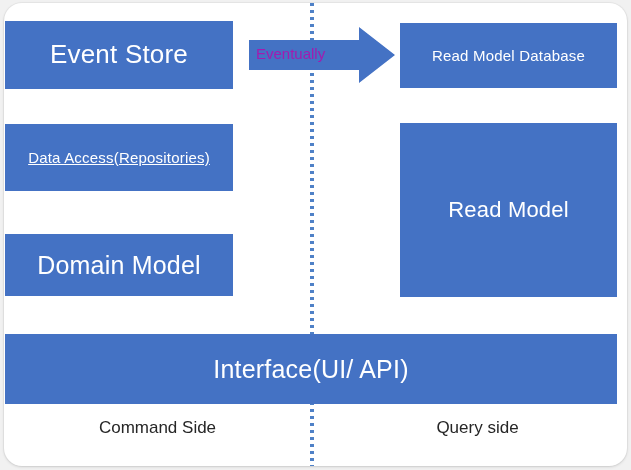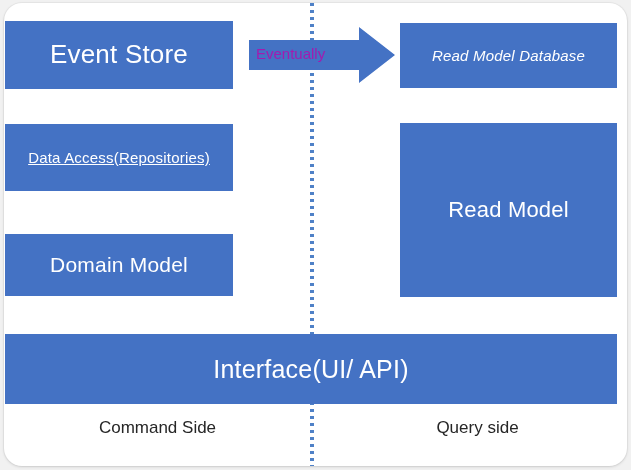--- a/index.html
+++ b/index.html
@@ -64,28 +64,27 @@
     left: 1px;  top: 18px;  width: 228px; height: 68px;
     font-size: 26px;
   }
   #box-data-access {
     left: 1px;  top: 121px; width: 228px; height: 67px;
     font-size: 15px;
     text-decoration: underline;
   }
   #box-domain-model {
     left: 1px;  top: 231px; width: 228px; height: 62px;
-    font-size: 21px;
+    font-size: 25px;
   }
 
   
   #box-read-model-database {
     left: 396px; top: 20px;  width: 217px; height: 65px;
     font-size: 15px;
-    font-style: italic;
   }
   #box-read-model {
     left: 396px; top: 120px; width: 217px; height: 174px;
     font-size: 22px;
   }
 
   
   #box-interface {
     left: 1px;  top: 331px; width: 612px; height: 70px;
     font-size: 25px;

